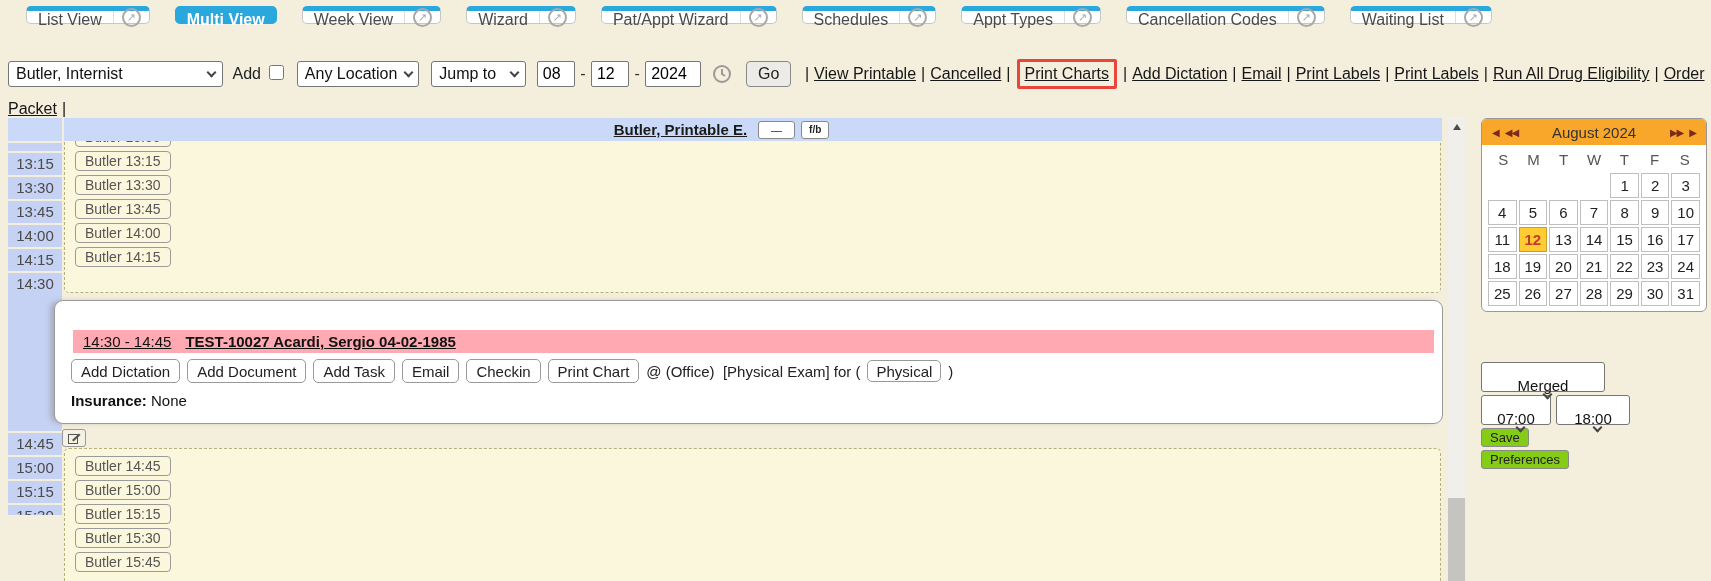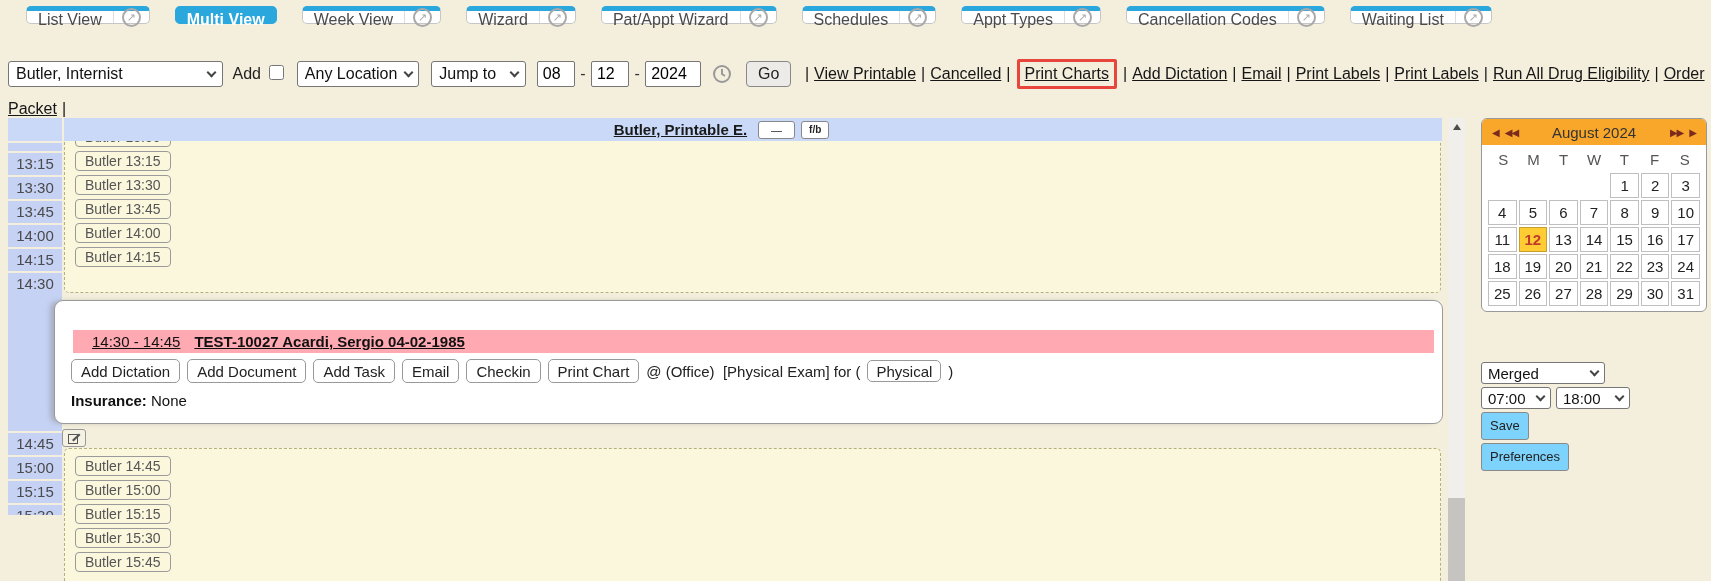--- a/index.html
+++ b/index.html
@@ -96,21 +96,21 @@
   .slotbtn.clipped { margin-top:-6px; }
 
   
   #apptbox {
     position:absolute; left:54px; top:300px; width:1389px; height:124px;
     background:#fff; border:1px solid #999; border-radius:9px; z-index:3;
     box-shadow:-5px 0 5px -1px rgba(110,110,110,0.35);
   }
   .pinkbar {
     margin:29px 8px 0 18px; height:23px; background:#FFA9B2;
-    display:flex; align-items:center; gap:14px; padding-left:19px;
+    display:flex; align-items:center; gap:14px; padding-left:10px;
   }
   .appt-time { font-size:15px; color:#111; text-decoration:underline; cursor:pointer; white-space:nowrap; }
   .appt-patient { font-size:15px; font-weight:bold; color:#111; text-decoration:underline; cursor:pointer; white-space:nowrap; }
   .apptbtns { margin:6px 8px 0 16px; display:flex; align-items:center; gap:7px; font-size:15px; color:#222; }
   .abtn {
     height:24px; padding:0 9px; background:#fff; border:1px solid #999; border-radius:5px;
     font-size:15px; color:#222; cursor:pointer; white-space:nowrap;
     font-family:"Liberation Sans", sans-serif;
   }
   .typebtn { height:22px; padding:0 8px; }
@@ -144,25 +144,25 @@
   .calcell {
     height:25px; display:flex; align-items:center; justify-content:center;
     font-size:15px; color:#222; border:1px solid #bfbfbf; background:#fff; cursor:pointer;
   }
   .calcell.empty { border:none; background:transparent; cursor:default; }
   .calcell.selected { background:#FFCC33; color:#C33B2B; font-weight:bold; border-color:#c7a02c; }
 
   
   #sidecontrols { position:absolute; left:1481px; top:362px; display:flex; flex-direction:column; align-items:flex-start; gap:3px; }
   .ctlrow { display:flex; gap:5px; }
-  .sel.small { height:22px; padding:4px 6px; }
+  .sel.small { height:22px; padding:14px 6px;flex-direction:column; }
   .sel.small .sel-label { font-size:15px; }
   .graybtn {
-    padding:0 8px; font-size:13px; color:#222; background:#7dd3fc;
-    border:1px solid #8a8a8a; border-radius:3px; cursor:pointer; height:28px; line-height:16px;
+    padding:0 8px; font-size:13px; color:#222; background:#84cc16;
+    border:1px solid #8a8a8a; border-radius:3px; cursor:pointer; height:19px; line-height:16px;
     font-family:"Liberation Sans", sans-serif;
   }
 </style>
 </head>
 <body>
 
 <div id="tabbar">
     <div class="tab">
       <span class="lbl">List View</span>
       <span class="icon-wrap">

